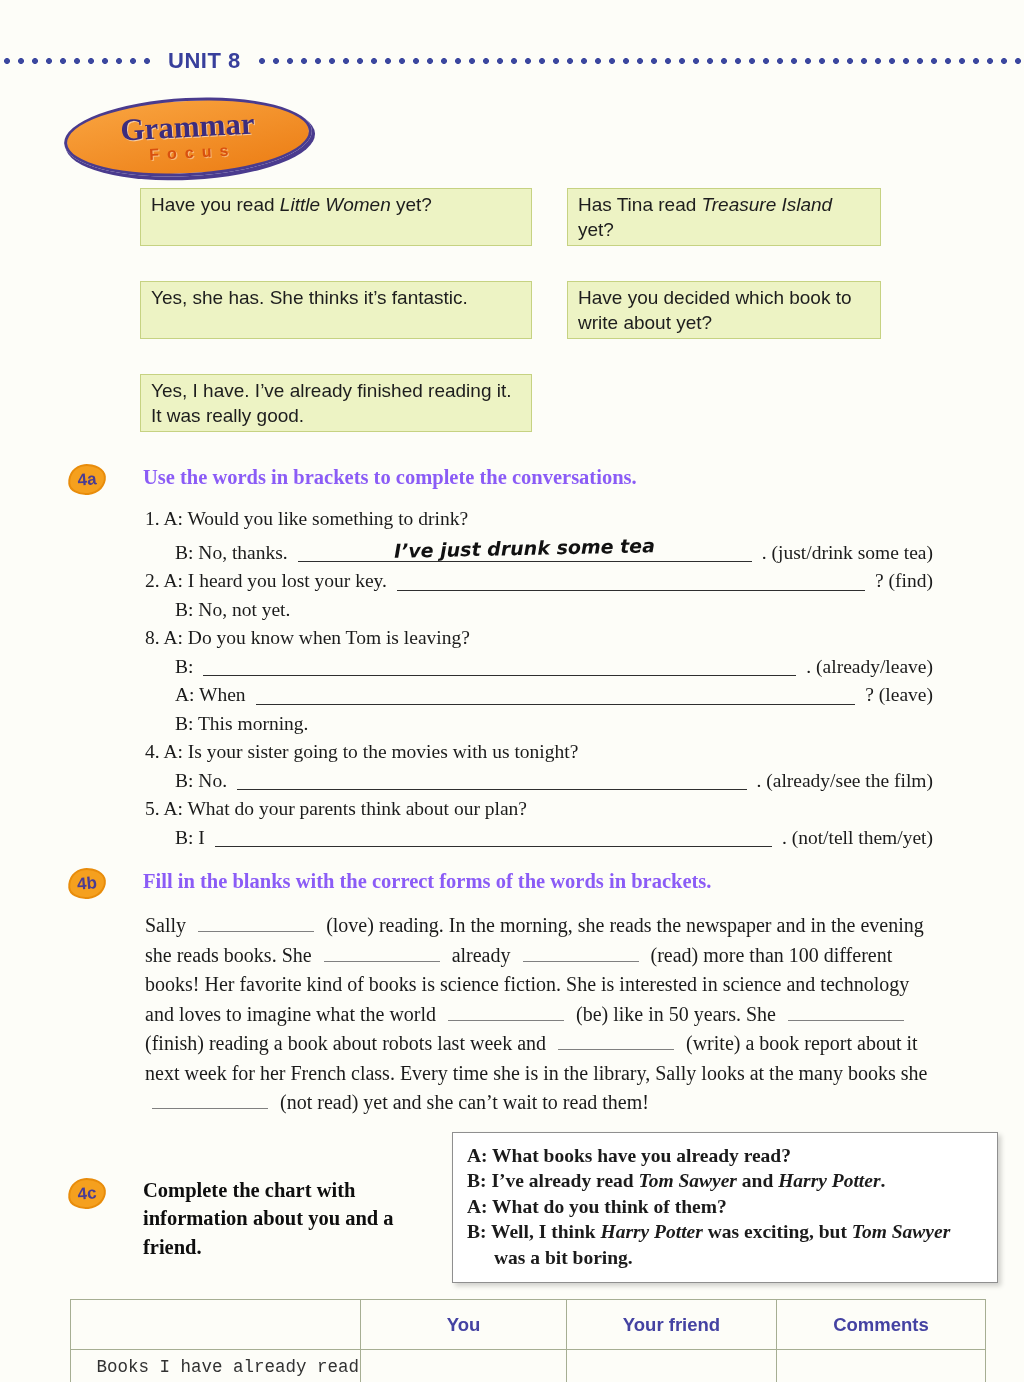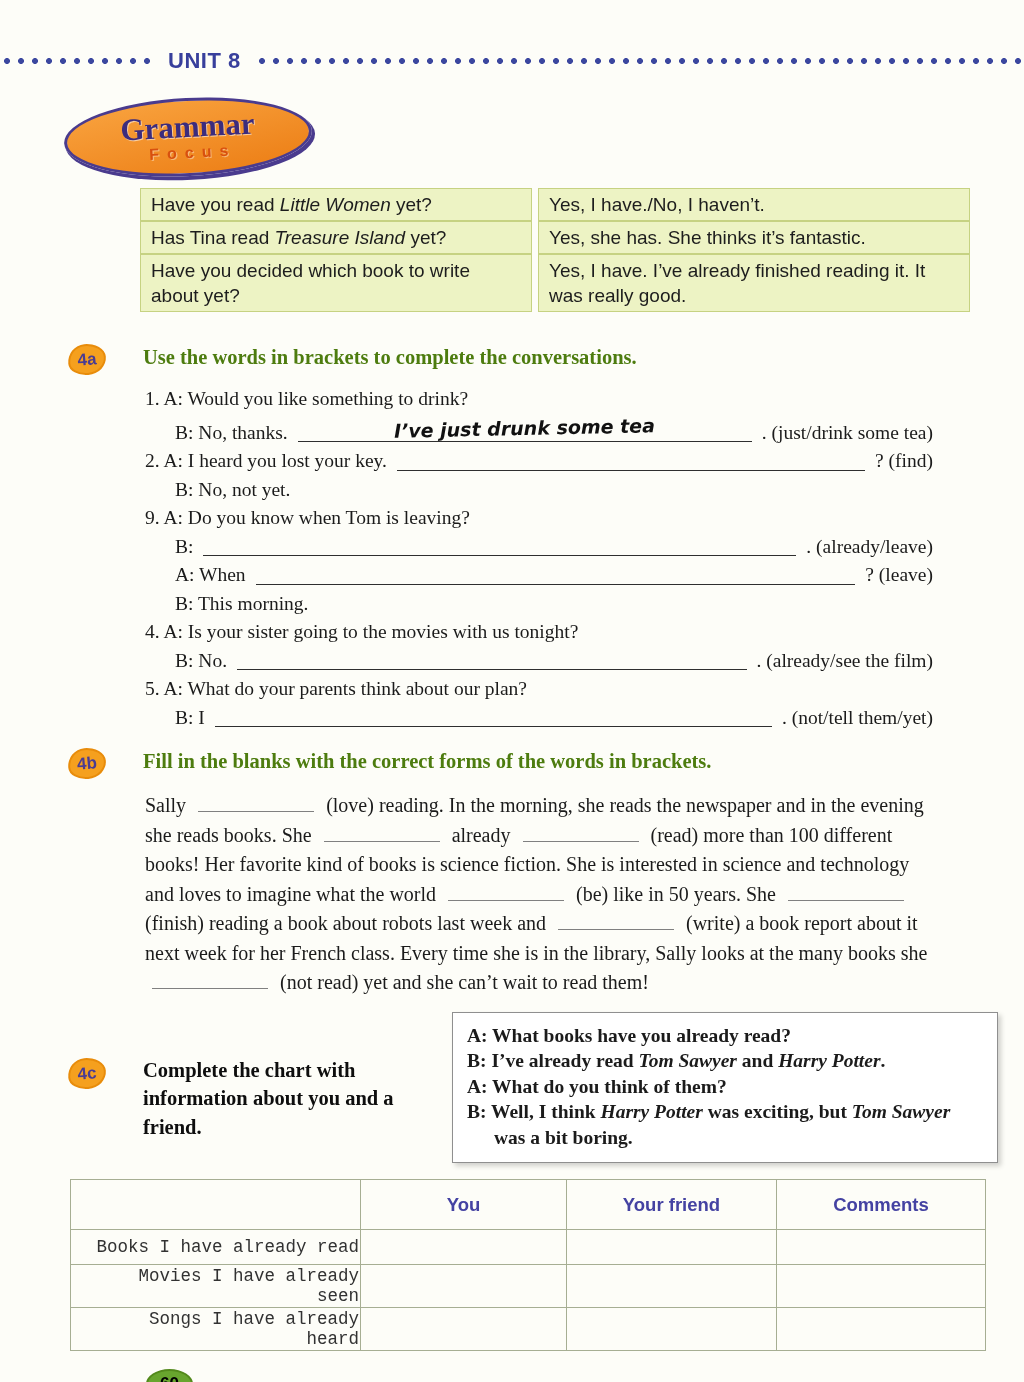--- a/index.html
+++ b/index.html
@@ -23,36 +23,36 @@
     background:linear-gradient(170deg,#f9a440,#ec7d14);
     border:3px solid #4a3b8e; border-radius:50%;
     box-shadow:2px 3px 0 1px #4a3b8e;
     transform:rotate(-3deg);
     display:flex; flex-direction:column; align-items:center; justify-content:center;
   }
   .gf-title { font-weight:bold; font-size:31px; line-height:30px; color:#3c2c7d; text-shadow:1px 1px 0 rgba(255,255,255,.55); }
   .gf-sub { font-family:"Liberation Sans",sans-serif; font-weight:bold; font-size:16px; letter-spacing:8px; padding-left:8px; color:#d8500f; text-shadow:1px 1px 0 rgba(255,255,255,.4); margin-top:2px; }
 
   
-  .g-table { margin:12px 15px 0 140px; width:830px; display:grid; grid-template-columns:392px 1fr; column-gap:6px; }
+  .g-table { margin:12px 15px 0 140px; width:741px; display:grid; grid-template-columns:392px 1fr; column-gap:6px;gap:35px; }
   .g-cell { background:#edf3c4; border:1px solid #c6d282; padding:3px 10px;
     font-family:"Liberation Sans",sans-serif; font-size:19px; line-height:25px; color:#1d1d1d; }
   .i { font-style:italic; }
 
   
   .sec-head { display:flex; align-items:flex-start; margin-left:68px; }
   .sec-badge {
     width:38px; height:31px; flex:none; margin-top:2px;
     background:#f5a01e; border:2px solid #e88c0b;
     border-radius:46% 54% 50% 50% / 58% 46% 54% 42%;
     transform:rotate(-5deg);
     display:flex; align-items:center; justify-content:center;
     font-family:"Liberation Sans",sans-serif; font-weight:bold; font-size:17px; color:#4a3c92;
   }
-  .sec-title { margin-left:37px; font-weight:bold; font-size:20.5px; color:#4d7c0f; padding-top:4px; }
+  .sec-title { margin-left:37px; font-weight:bold; font-size:20.5px; color:#8b5cf6; padding-top:4px; }
   .s4a { margin-top:30px; }
   .s4b { margin-top:14px; }
 
   
   .conv { margin:10px 0 0 145px; width:788px; font-size:19.5px; }
   .conv-line { display:flex; align-items:flex-end; line-height:28.5px; }
   .conv-line .pre, .conv-line .post { white-space:pre; }
   .indent { padding-left:30px; }
   .blank {
     flex:1 1 auto; min-width:40px; margin:0 10px 5px 10px;
@@ -106,21 +106,20 @@
     <div class="dots dots-right"></div>
   </div>
 
   <div class="gf-badge">
     <div class="gf-title">Grammar</div>
     <div class="gf-sub">Focus</div>
   </div>
 
   <div class="g-table">
     <div class="g-cell"><span>Have you read </span><span class="i">Little Women</span><span> yet?</span></div>
-    <div class="g-cell"><span>Yes, I have./No, I haven’t.</span></div>
 
     <div class="g-cell"><span>Has Tina read </span><span class="i">Treasure Island</span><span> yet?</span></div>
     <div class="g-cell"><span>Yes, she has. She thinks it’s fantastic.</span></div>
 
     <div class="g-cell"><span>Have you decided which book to write about yet?</span></div>
     <div class="g-cell"><span>Yes, I have. I’ve already finished reading it. It was really good.</span></div>
   </div>
 
   <div class="s4a">
     <div class="sec-head">
@@ -140,21 +139,21 @@
       </div>
       <div class="conv-line">
         <span class="pre">2. A: I heard you lost your key.</span>
         <span class="blank"></span>
         <span class="post">? (find)</span>
       </div>
       <div class="conv-line indent">
           <span class="pre">B: No, not yet.</span>
         </div>
       <div class="conv-line">
-          <span class="pre">9. A: Do you know when Tom is leaving?</span>
+          <span class="pre">8. A: Do you know when Tom is leaving?</span>
         </div>
       <div class="conv-line indent">
         <span class="pre">B:</span>
         <span class="blank"></span>
         <span class="post">. (already/leave)</span>
       </div>
       <div class="conv-line indent">
         <span class="pre">A: When</span>
         <span class="blank"></span>
         <span class="post">? (leave)</span>

